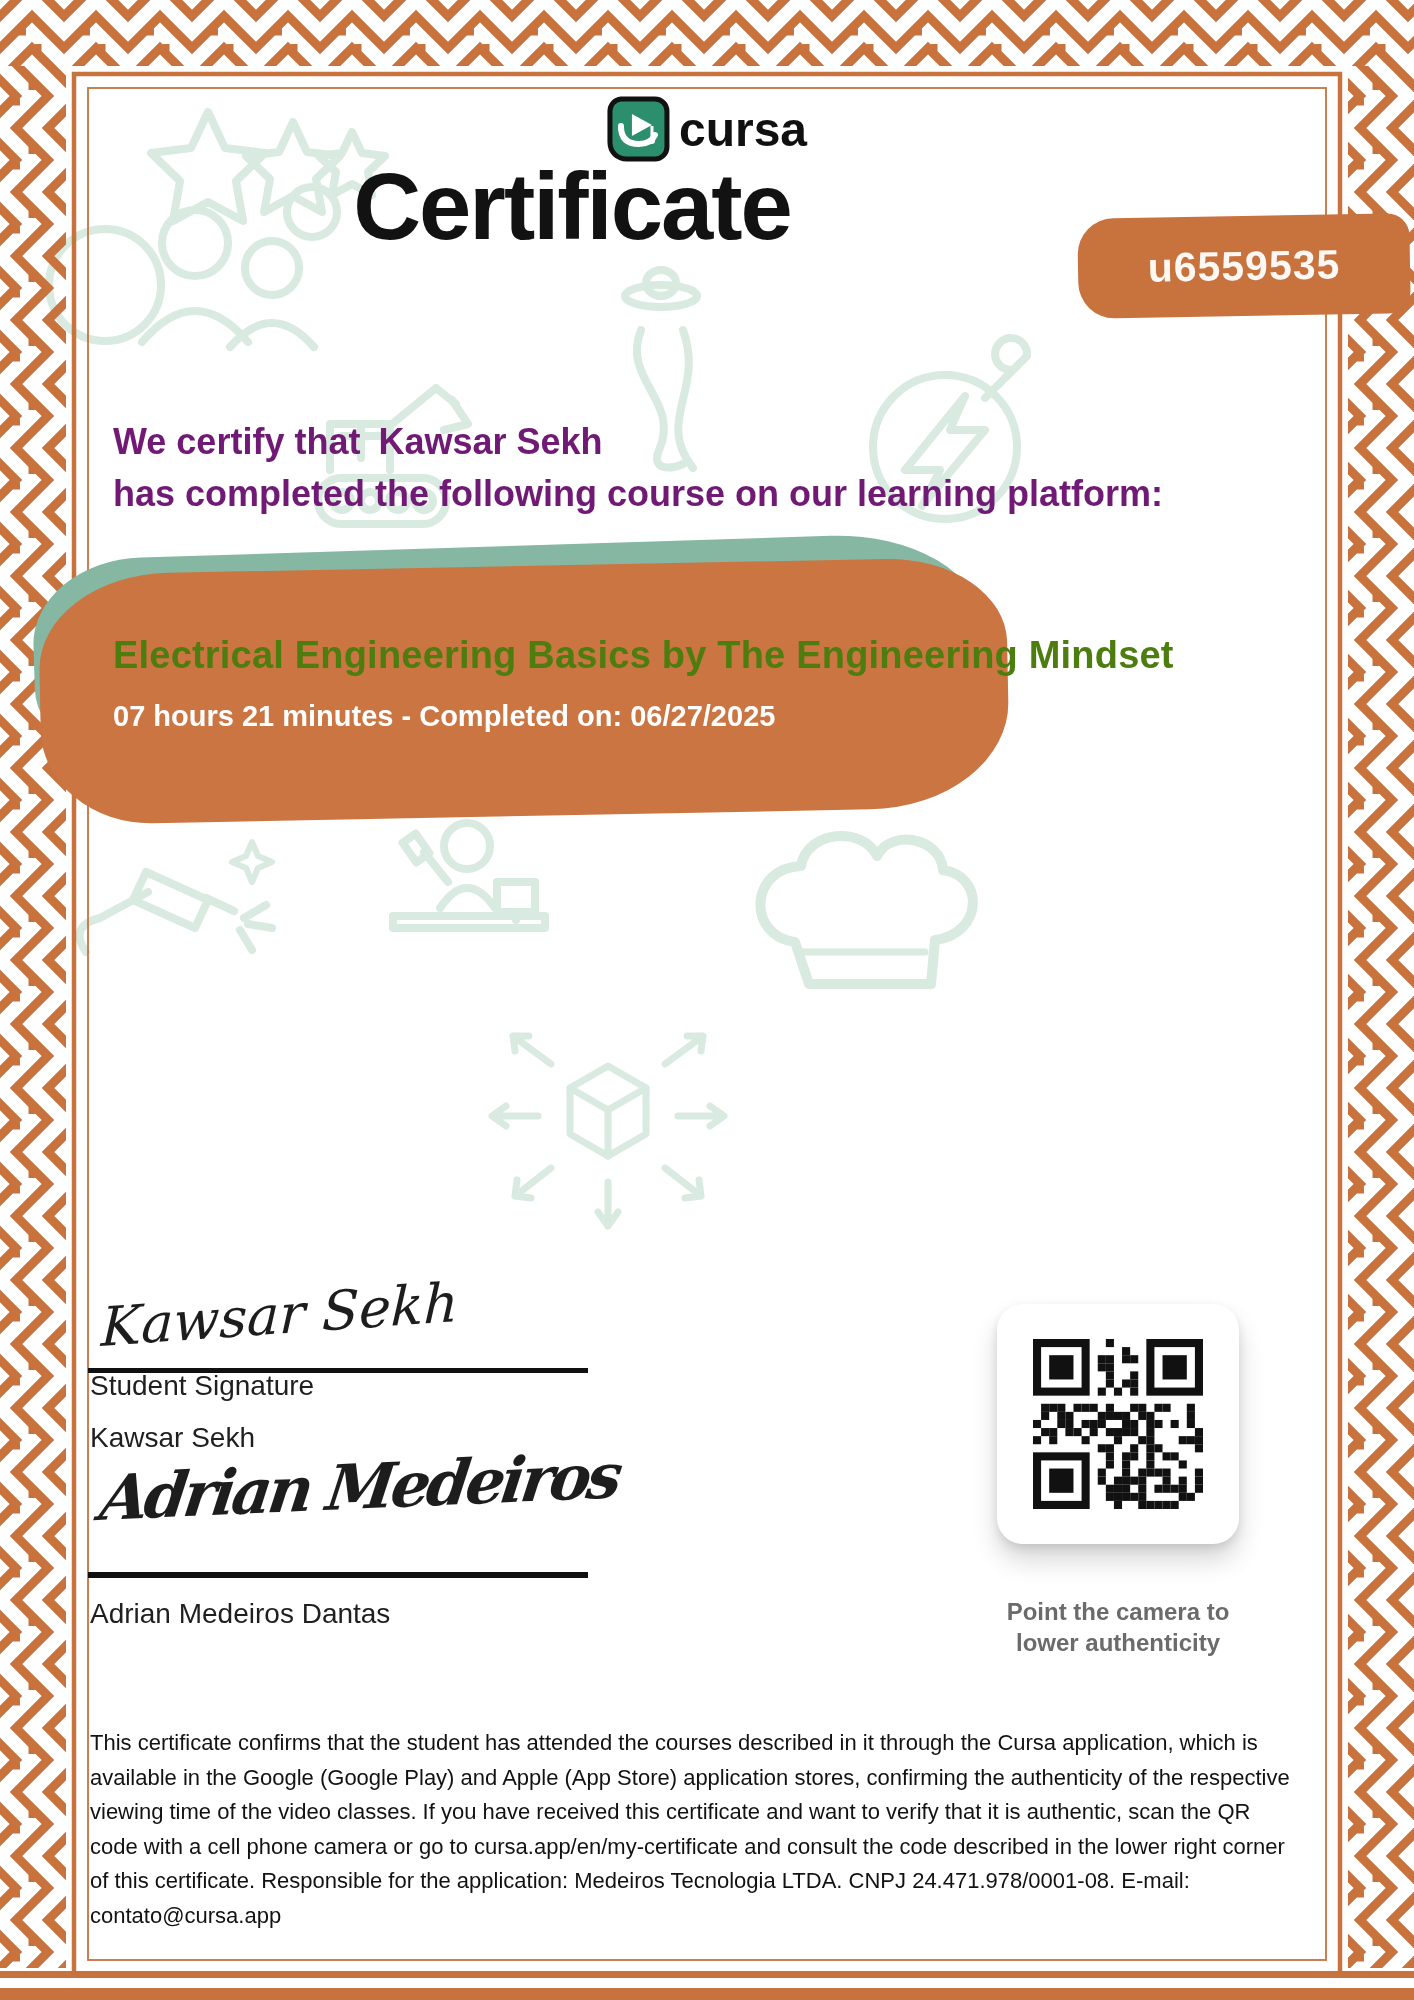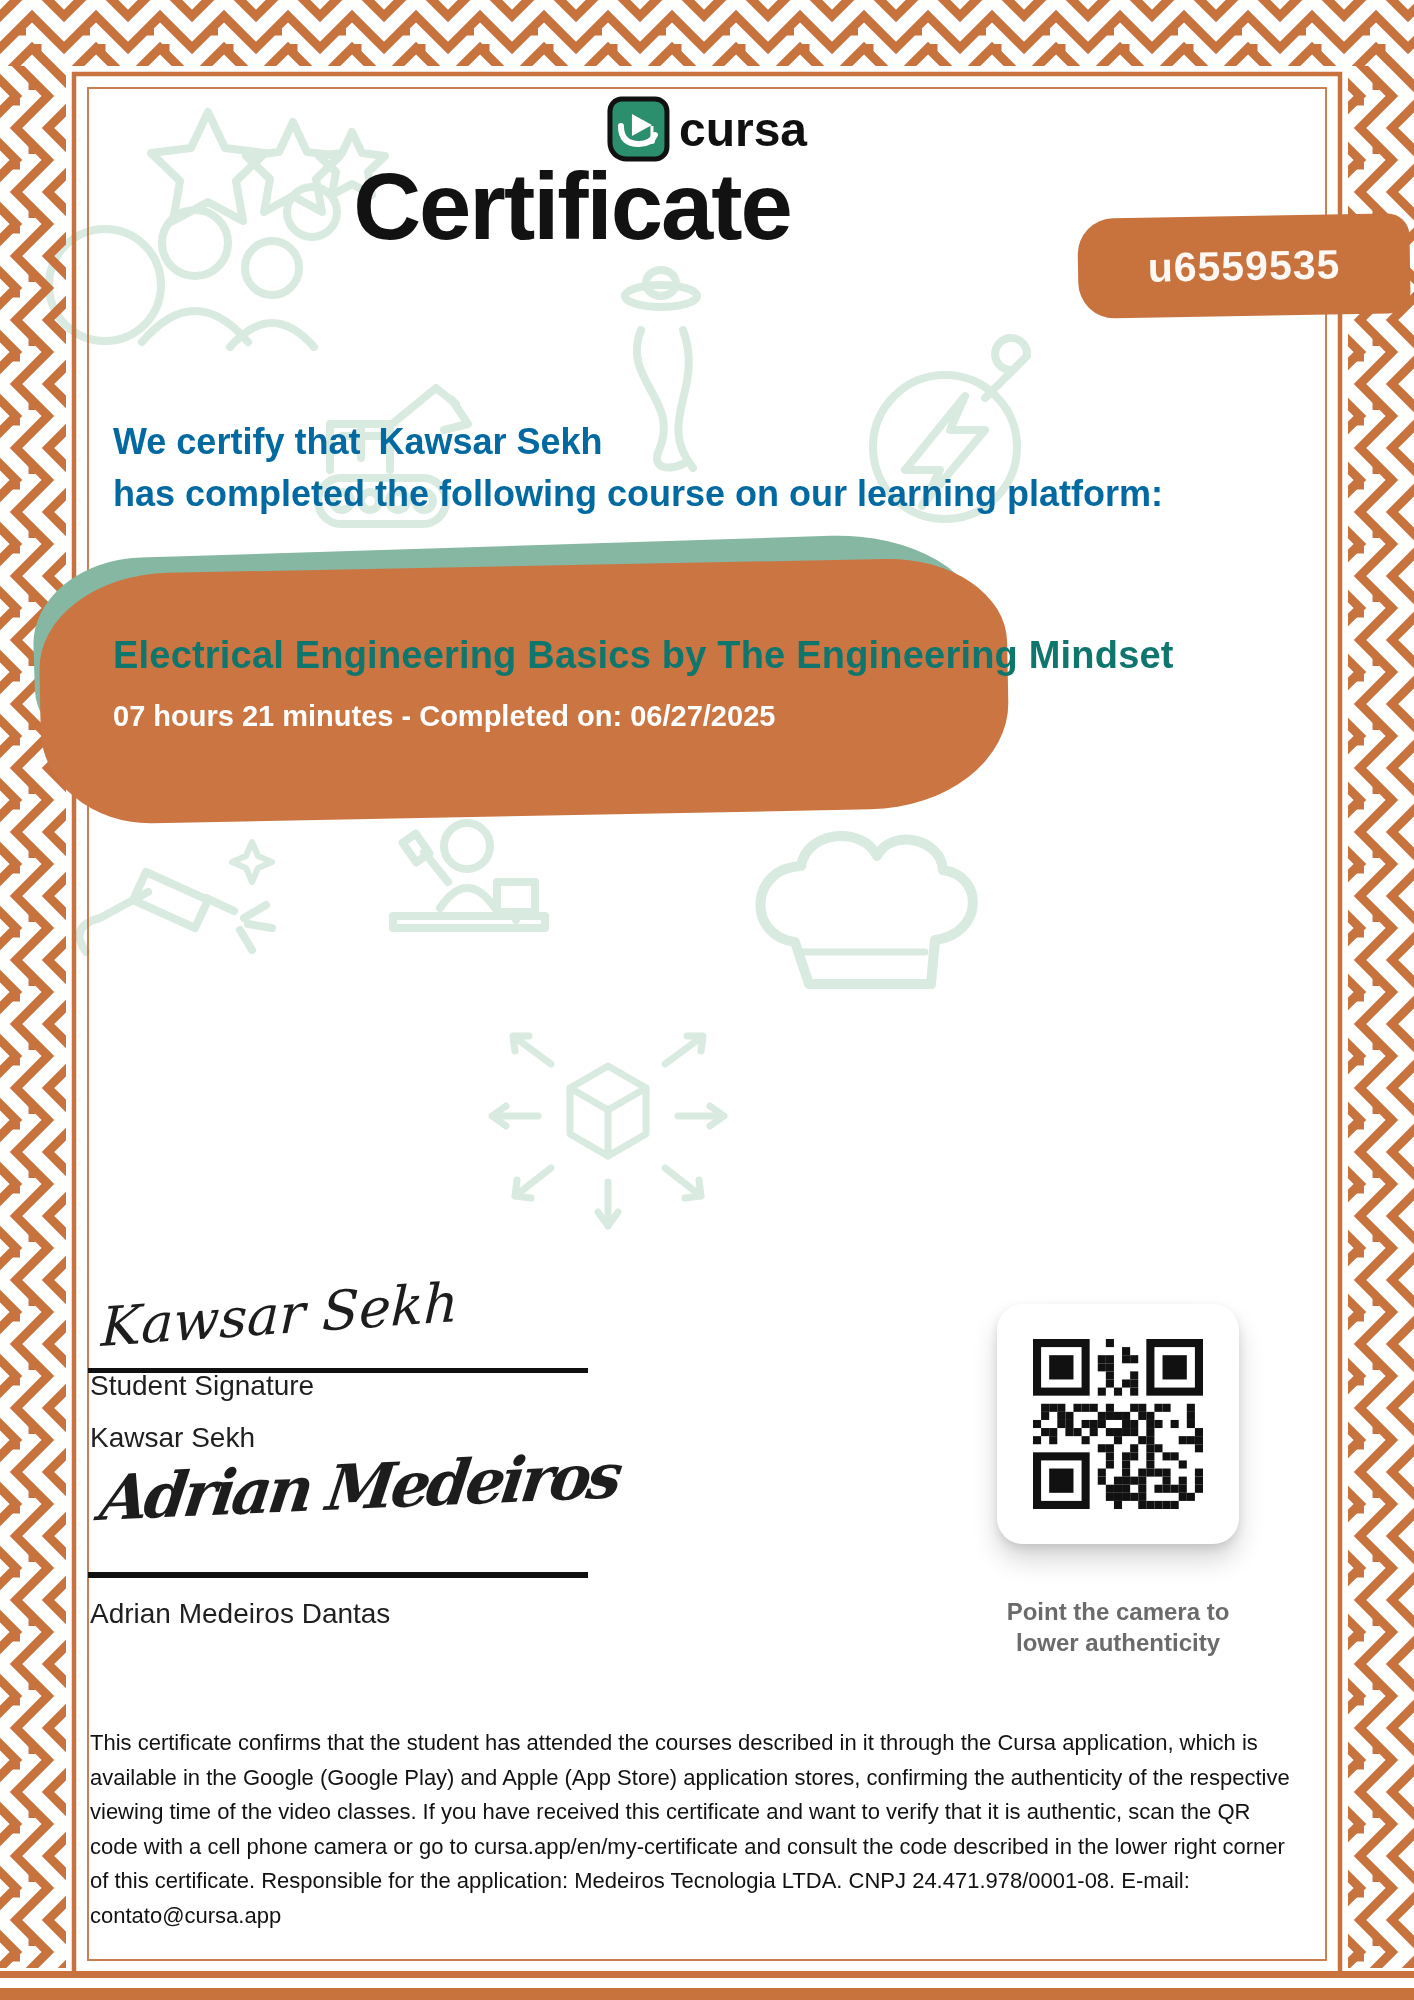--- a/index.html
+++ b/index.html
@@ -26,23 +26,23 @@
     background:var(--blob-orange); transform:rotate(-1.1deg);
     border-radius:130px 120px 140px 110px / 95px 85px 105px 95px;
   }
   .content{position:absolute;z-index:5;}
   .logo{top:96px; left:50%; transform:translateX(-50%); display:flex; align-items:center; gap:8px;}
   .brand{font-size:48px; font-weight:700; color:#101010; letter-spacing:0; line-height:1;}
   .cert-title{
     top:158px; left:0; width:1144px; text-align:center;
     font-size:94px; font-weight:800; letter-spacing:-2px; color:#121212; line-height:1.05;
   }
-  .intro{top:416px; left:113px; font-size:36px; line-height:52px; color:#0369a1; font-weight:700;}
+  .intro{top:416px; left:113px; font-size:36px; line-height:52px; color:#701a75; font-weight:700;}
   .intro .student{margin-left:18px;}
-  .course-title{top:634px; left:113px; font-size:38px; font-weight:700; color:#0f766e; z-index:6; letter-spacing:.2px;}
+  .course-title{top:634px; left:113px; font-size:38px; font-weight:700; color:#4d7c0f; z-index:6; letter-spacing:.2px;}
   .course-meta{top:700px; left:113px; font-size:29px; font-weight:700; color:#fff; z-index:6;}
   .badge{
     position:absolute; z-index:7; left:1078px; top:216px; width:332px; height:100px;
     background:var(--accent); border-radius:36px 22px 22px 36px;
     transform:rotate(-1deg); display:flex; align-items:center; justify-content:center;
   }
   .badge span{color:#fdf8f3; font-size:41px; font-weight:600; letter-spacing:1px;}
   .sig-script{
     font-family:"DejaVu Serif",serif; font-style:italic; color:#1d1d1d; white-space:nowrap;
     transform-origin:left bottom;

